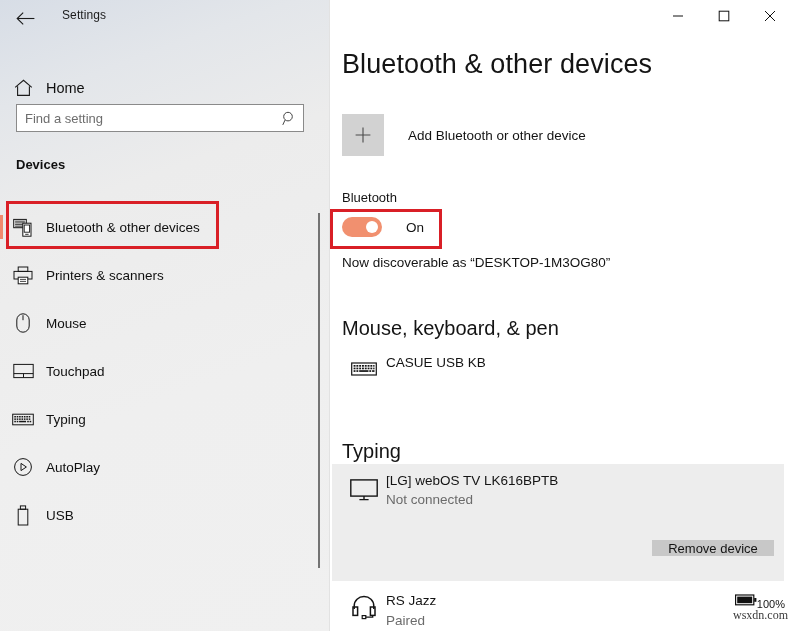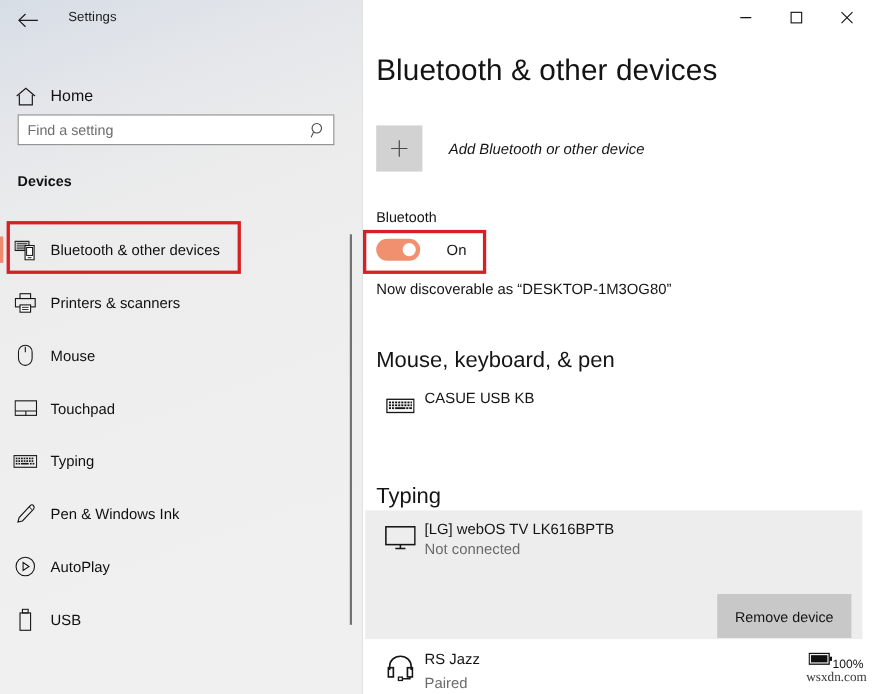--- a/index.html
+++ b/index.html
@@ -141,21 +141,21 @@
     display: flex; align-items: center;
   }
   #add-device-btn {
     width: 42px; height: 42px;
     background: #d2d2d2;
     display: flex; align-items: center; justify-content: center;
     color: #4a4a4a; font-size: 21px; line-height: 1;
   }
   #add-device-label {
     margin-left: 24px;
-    font-size: 13.5px; color: #141414; font-style: italic;
+    font-size: 13.5px; color: #141414;
   }
 
   #bt-label {
     position: absolute; left: 12px; top: 190px;
     font-size: 13px; color: #141414; text-align: center;
   }
   #bt-toggle-wrap {
     position: absolute; left: 7px; top: 209px;
     display: flex; align-items: center;
     padding: 8px 6px 8px 5px;
@@ -204,21 +204,21 @@
     position: absolute; left: 2px; top: 464px;
     width: 452px; height: 117px;
     background: #ededed;
   }
   #tv-row {
     position: absolute; left: 10px; top: 8px;
     display: flex; align-items: flex-start;
   }
   #remove-device-btn {
     position: absolute; right: 10px; top: 76px;
-    width: 122px; height: 40px;
+    width: 122px; height: 16px;
     background: #c8c8c8;
     border: 0;
     font-family: "Liberation Sans", sans-serif;
     font-size: 13px; color: #141414;
     display: flex; align-items: center; justify-content: center;
   }
 
   #jazz-row { top: 590px; }
   #jazz-battery {
     position: absolute; right: 8px; top: 592px;
@@ -360,30 +360,20 @@
                 <rect x="4.7" y="7.8" width="1.6" height="1.5"></rect>
               <rect x="7.1" y="7.8" width="7.0" height="1.5"></rect>
                 <rect x="15.2" y="7.8" width="1.6" height="1.5"></rect>
               <rect x="17.6" y="7.8" width="1.6" height="1.5"></rect>
             </g>
           </svg>
         </span>
         <span class="lbl">Typing</span>
       </div>
 
-      <div class="nav-item">
-        <span class="selbar"></span>
-        <span class="ico">
-          <svg width="20" height="20" viewBox="0 0 20 20">
-            <path d="M16.8 2.1 C18.4 3.4 18.5 4.7 17.1 6.3 L7.4 16.6 L3.3 17.6 L4.4 13.5 L14.2 3.0 C15.3 1.8 15.9 1.5 16.8 2.1 Z" fill="none" stroke="currentColor" stroke-width="1"></path>
-            <path d="M13.5 3.8 L16.1 6.3" fill="none" stroke="currentColor" stroke-width="0.9"></path>
-          </svg>
-        </span>
-        <span class="lbl">Pen &amp; Windows Ink</span>
-      </div>
 
       <div class="nav-item">
         <span class="selbar"></span>
         <span class="ico">
           <svg width="20" height="20" viewBox="0 0 20 20">
             <circle cx="10" cy="10" r="8.4" fill="none" stroke="currentColor" stroke-width="1"></circle>
             <path d="M8.0 6.4 L13.4 10 L8.0 13.6 Z" fill="none" stroke="currentColor" stroke-width="1"></path>
           </svg>
         </span>
         <span class="lbl">AutoPlay</span>
@@ -481,21 +471,21 @@
         </svg>
       </span>
       <span class="txt">
         <span class="nm">CASUE USB KB</span>
       </span>
     </div>
 
     <div class="group-head" id="audio-head">Typing</div>
 
     <div id="audio-card">
-      <div id="tv-row" class="dev-row-inner" style="display:flex;align-items:flex-start;">
+      <div id="tv-row" class="dev-row-inner" style="display:flex;align-items:center;">
         <span style="width:44px;min-width:44px;height:34px;display:flex;align-items:center;justify-content:center;color:#151515;">
           <svg width="28" height="22" viewBox="0 0 28 22">
             <rect x="0.8" y="0.9" width="26.4" height="16.2" fill="none" stroke="currentColor" stroke-width="1.4"></rect>
             <path d="M14 17.1 V20.2 M9.4 20.6 H18.6" stroke="currentColor" stroke-width="1.4"></path>
           </svg>
         </span>
         <span style="padding-top:1px;">
           <div style="font-size:13.5px;color:#141414;">[LG] webOS TV LK616BPTB</div>
           <div style="font-size:13.5px;color:#6b6b6b;margin-top:4px;">Not connected</div>
         </span>

